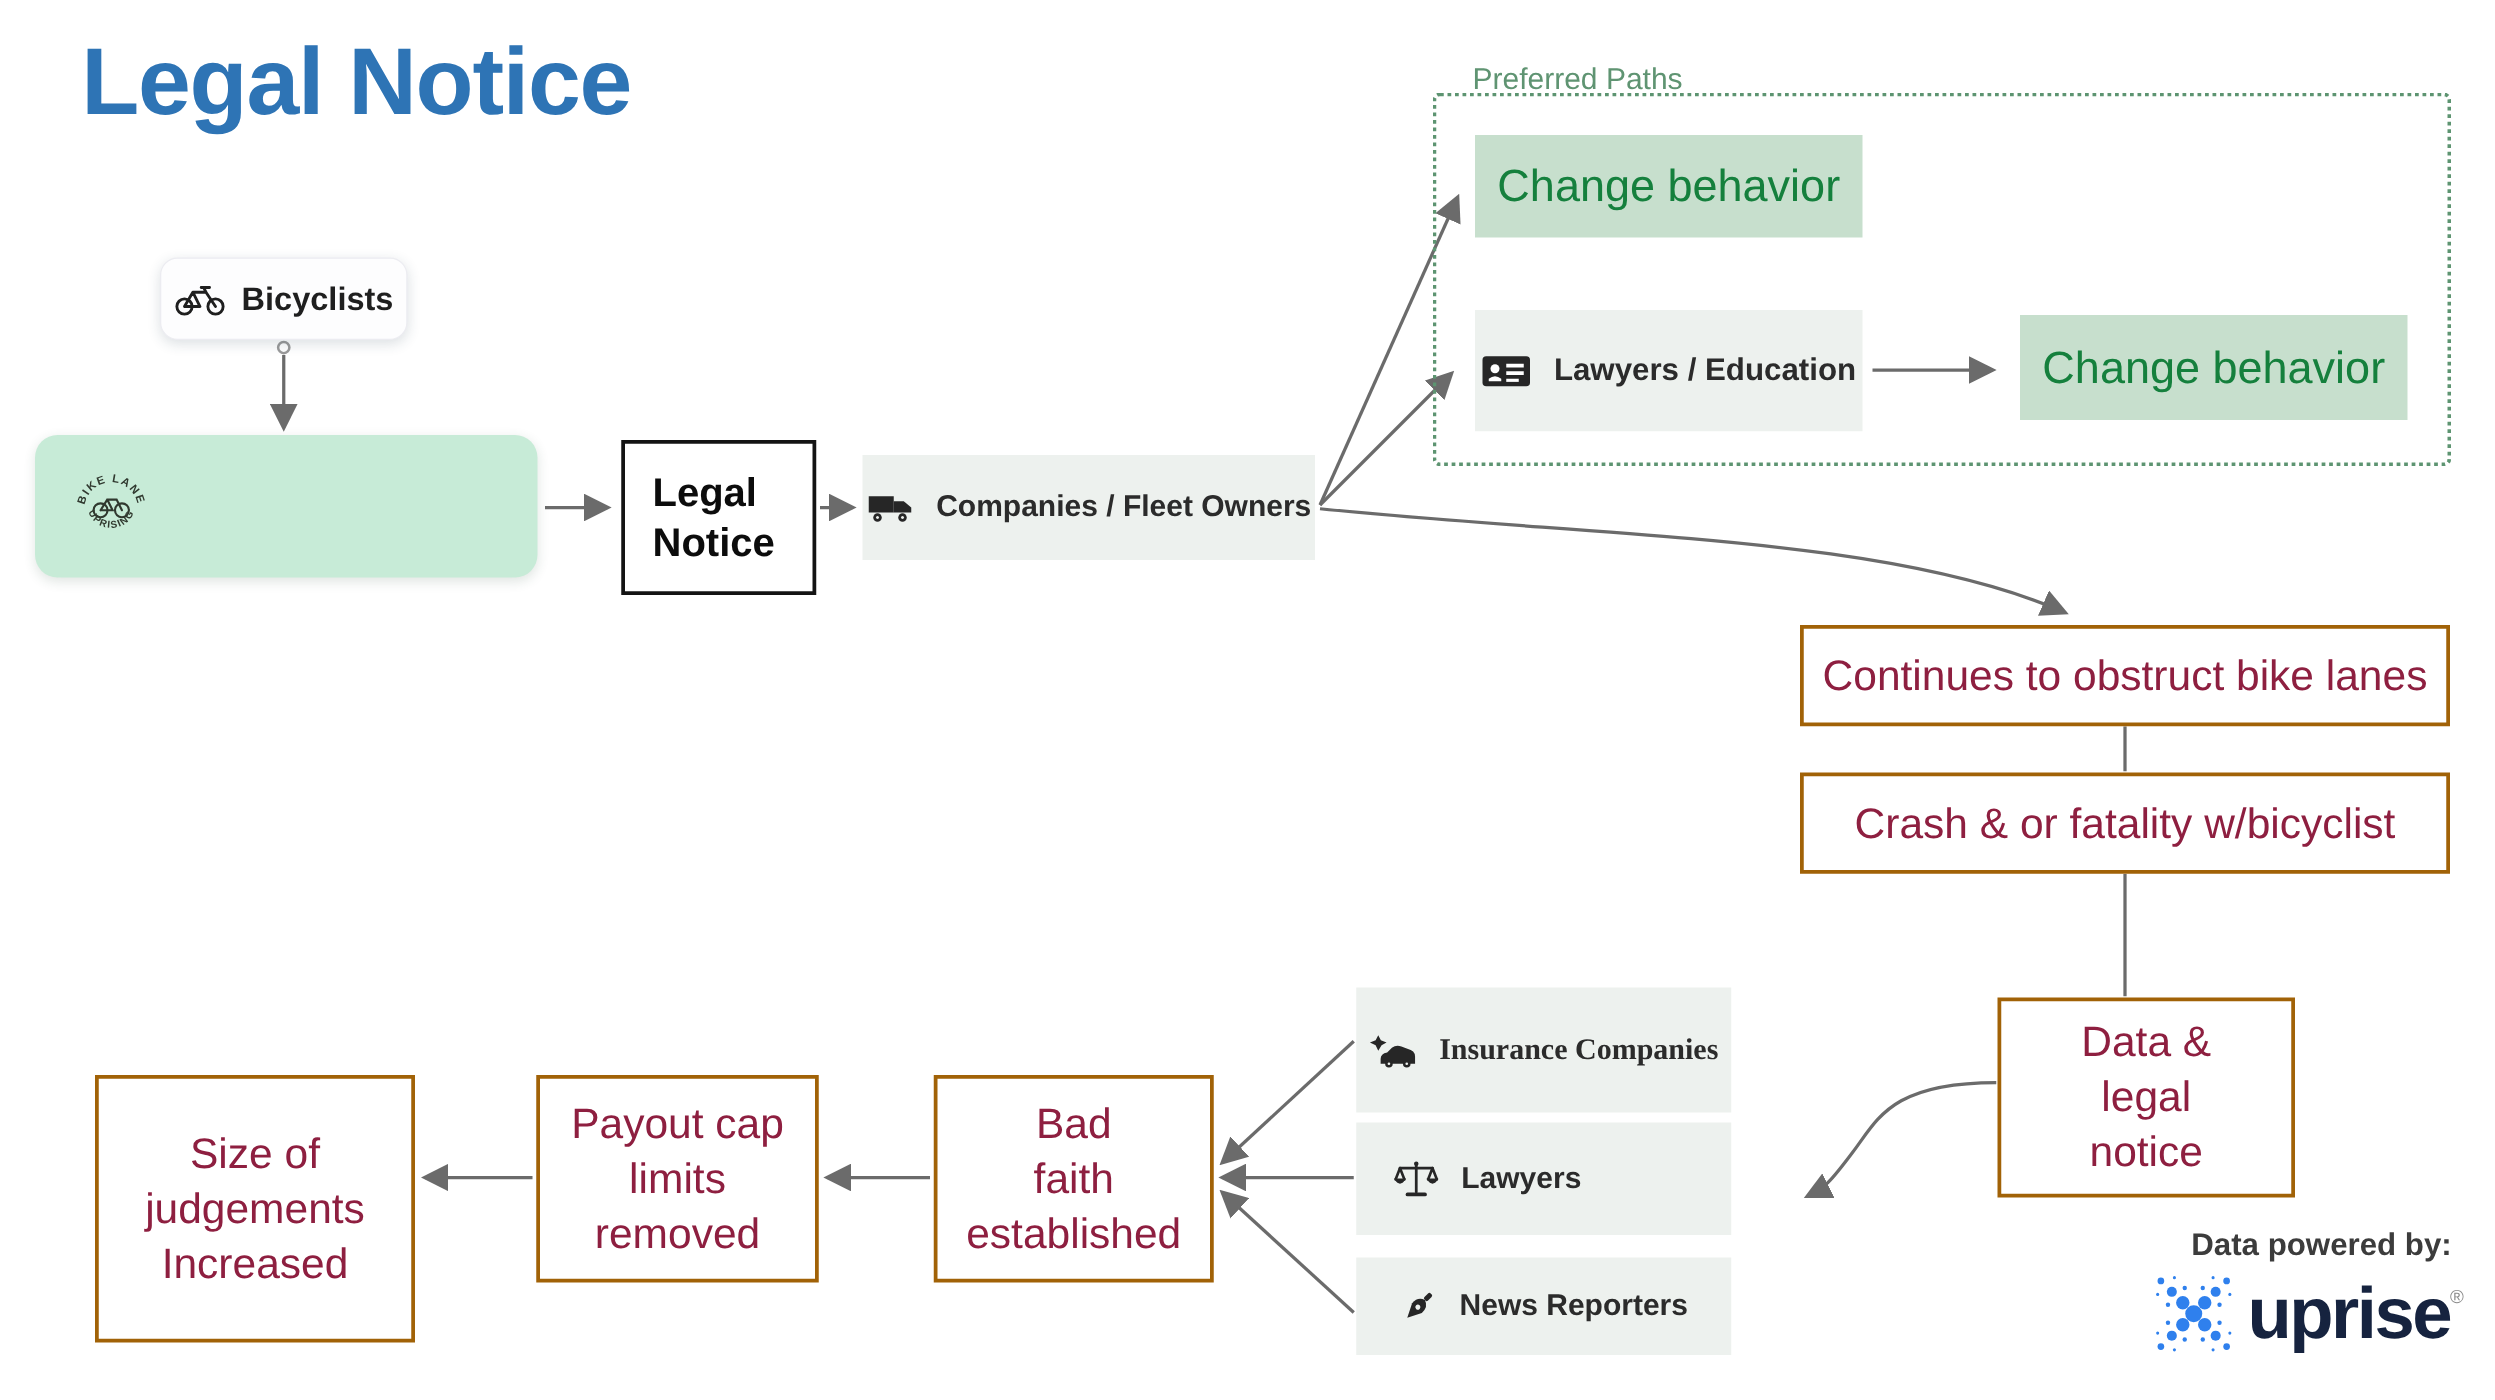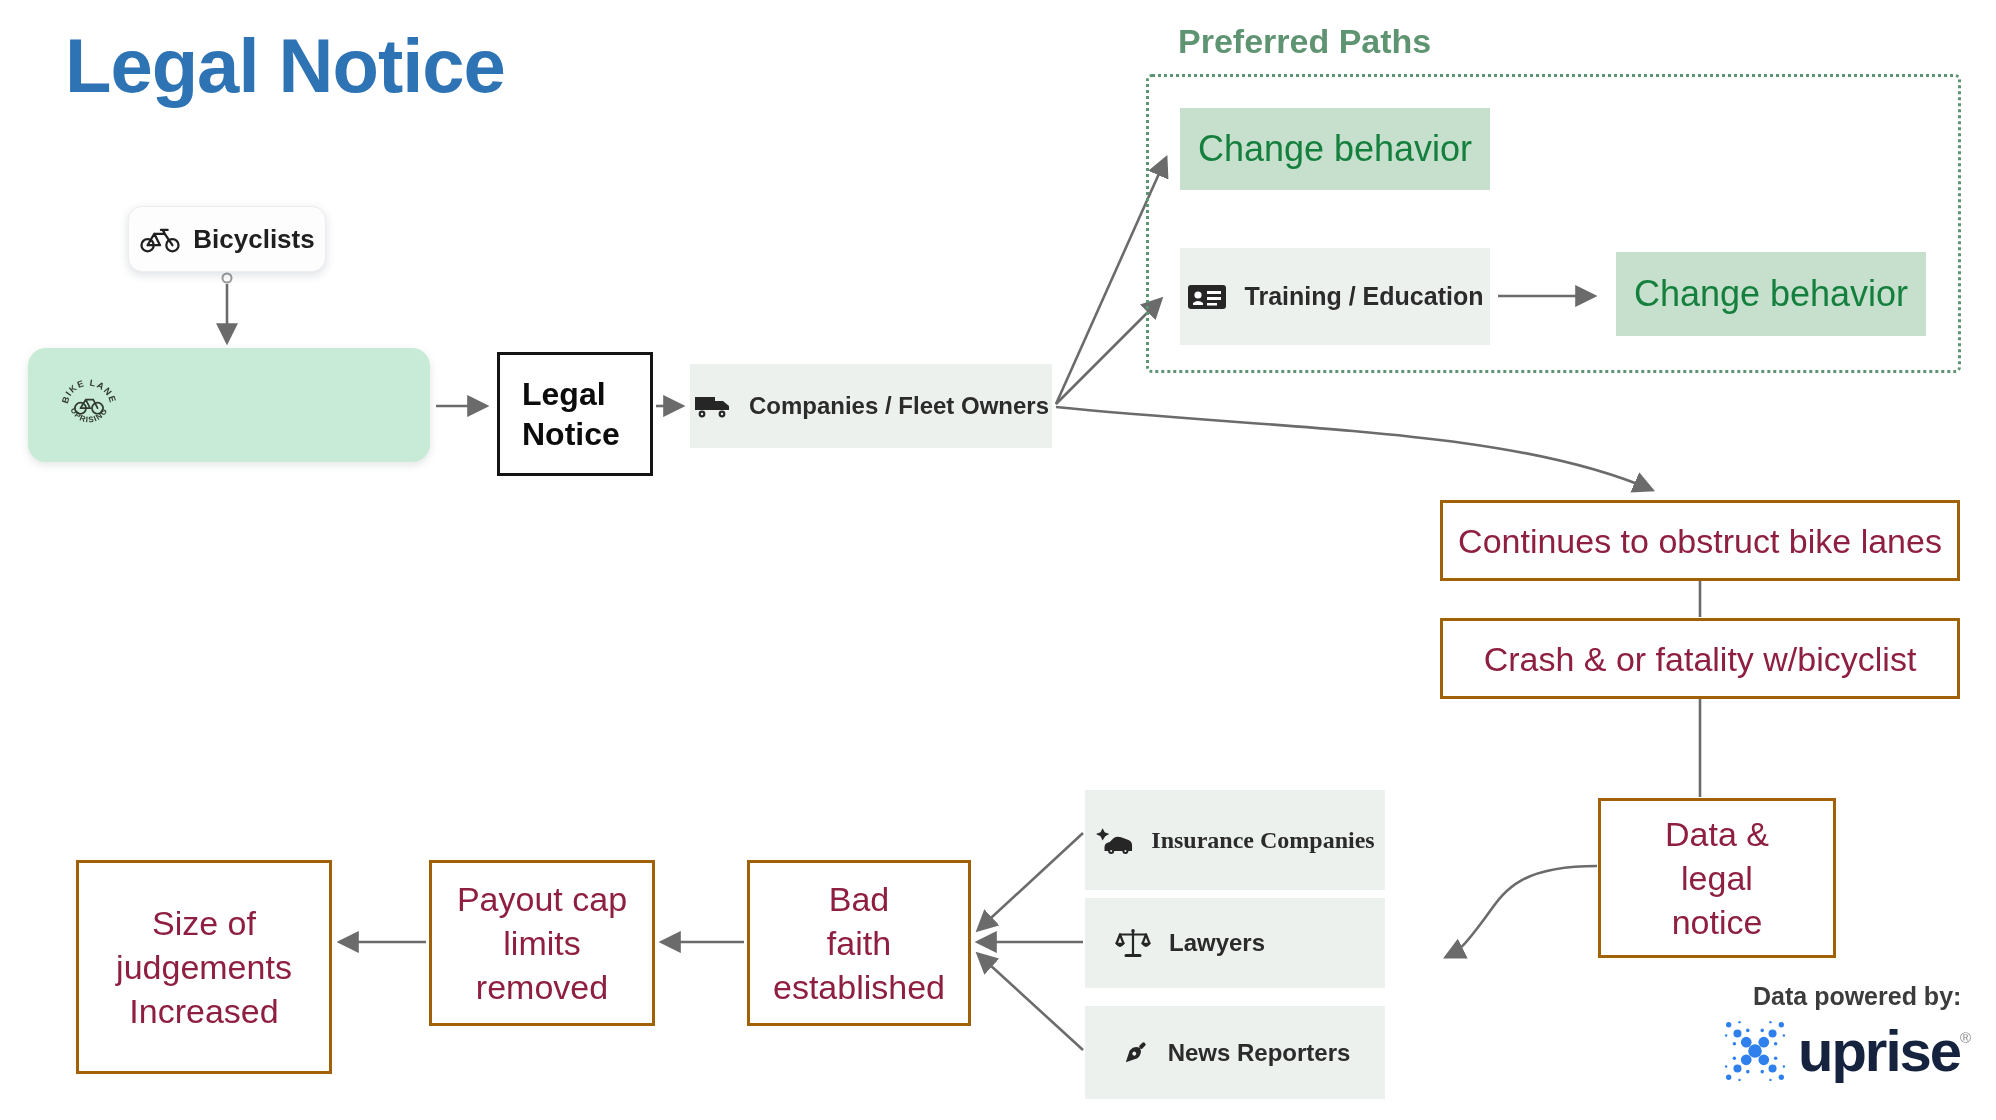--- a/index.html
+++ b/index.html
@@ -12,21 +12,21 @@
   .card-label{font-size:26px; font-weight:bold; color:#1f1f1f;}
   .mint-pill{background:#c7ebd7; border-radius:18px; box-shadow:0 3px 9px rgba(40,80,60,.14);
         display:flex; align-items:center; gap:20px; padding:0 18px;}
   .mint-label{font-size:28px; font-weight:bold; color:#18281e;}
   .black-box{background:#ffffff; border:3px solid #141414; display:flex; align-items:center;}
   .legal-label{font-size:32px; font-weight:bold; color:#0c0c0c; line-height:40px; white-space:pre-line; padding-left:22px;}
   .gray-node{background:#edf1ee; display:flex; align-items:center; justify-content:center; gap:18px;}
   .gray-label{font-weight:bold; color:#2b2b2b;}
   .green-node{background:#c7dfcd; display:flex; align-items:center; justify-content:center;}
   .green-label{font-size:36px; color:#15803d;}
-  .group-title{font-size:34px; font-weight:bold; color:#5f9472;}
+  .group-title{font-size:24px; font-weight:normal; color:#5f9472;margin-top:28px;}
   .dotted-frame{border:3px dotted #5d9471; border-radius:6px;}
   .maroon-box{background:#ffffff; border:3px solid #a16207; display:flex; align-items:center; justify-content:center; text-align:center;}
   .maroon-label{font-size:34px; color:#8e1f40; line-height:44px; white-space:pre-line;}
   .powered-label{font-size:25px; font-weight:bold; color:#3c3c3c;margin-left:15px;}
   .brand-row{display:flex; align-items:center; gap:10px;}
   .brand-word{font-size:58px; font-weight:bold; color:#16233f; letter-spacing:-2px; line-height:1;}
   .brand-reg{font-size:15px; color:#8a8a8a; vertical-align:28px; font-weight:normal; letter-spacing:0;}
   svg{display:block;}
   .wires{position:absolute; left:0; top:0; z-index:1;}
   .node{z-index:2;}
@@ -125,21 +125,21 @@
   <span>
     <svg width="40" height="30" viewBox="0 0 40 30">
       <rect x="1" y="3" width="38" height="24" rx="3" fill="#262626"></rect>
       <circle cx="11" cy="13" r="3.6" fill="#ffffff"></circle>
       <path d="M6 21 q5 -4 10 0 v2 h-10 z" fill="#ffffff"></path>
       <rect x="20" y="9" width="14" height="3" fill="#ffffff"></rect>
       <rect x="20" y="15" width="14" height="3" fill="#ffffff"></rect>
       <rect x="20" y="21" width="10" height="2.5" fill="#ffffff"></rect>
     </svg>
   </span>
-  <span class="gray-label" style="font-size:25px;">Training / Education</span>
+  <span class="gray-label" style="font-size:25px;">Lawyers / Education</span>
 </div>
 
 <div class="abs green-node node" style="left:1616px; top:252px; width:310px; height:84px;">
   <span class="green-label">Change behavior</span>
 </div>
 
 <div class="abs maroon-box node" style="left:1440px; top:500px; width:520px; height:81px;">
   <span class="maroon-label">Continues to obstruct bike lanes</span>
 </div>
 
@@ -176,21 +176,21 @@
       <path d="M5 7 L1.5 16 M5 7 L8.5 16"></path>
       <path d="M1.5 16 Q5 21.5 8.5 16 z" fill="#262626" stroke-width="1.4"></path>
       <path d="M31 7 L27.5 16 M31 7 L34.5 16"></path>
       <path d="M27.5 16 Q31 21.5 34.5 16 z" fill="#262626" stroke-width="1.4"></path>
       <path d="M11 28 H25" stroke-width="3"></path>
     </svg>
   </span>
   <span class="gray-label" style="font-size:24px;">Lawyers</span>
 </div>
 
-<div class="abs gray-node node" style="left:1085px; top:1006px; width:300px; height:93px;text-align:right;">
+<div class="abs gray-node node" style="left:1085px; top:1006px; width:300px; height:78px;text-align:right;">
   <span>
     <svg width="30" height="30" viewBox="0 0 30 30">
       <g transform="rotate(45 15 15)" fill="#262626">
         <path d="M15 28 L9.5 17 Q9 10 15 8 Q21 10 20.5 17 Z"></path>
         <circle cx="15" cy="16" r="2" fill="#edf1ee"></circle>
         <rect x="13" y="1" width="4" height="7" rx="1.5"></rect>
       </g>
     </svg>
   </span>
   <span class="gray-label" style="font-size:24px;">News Reporters</span>

